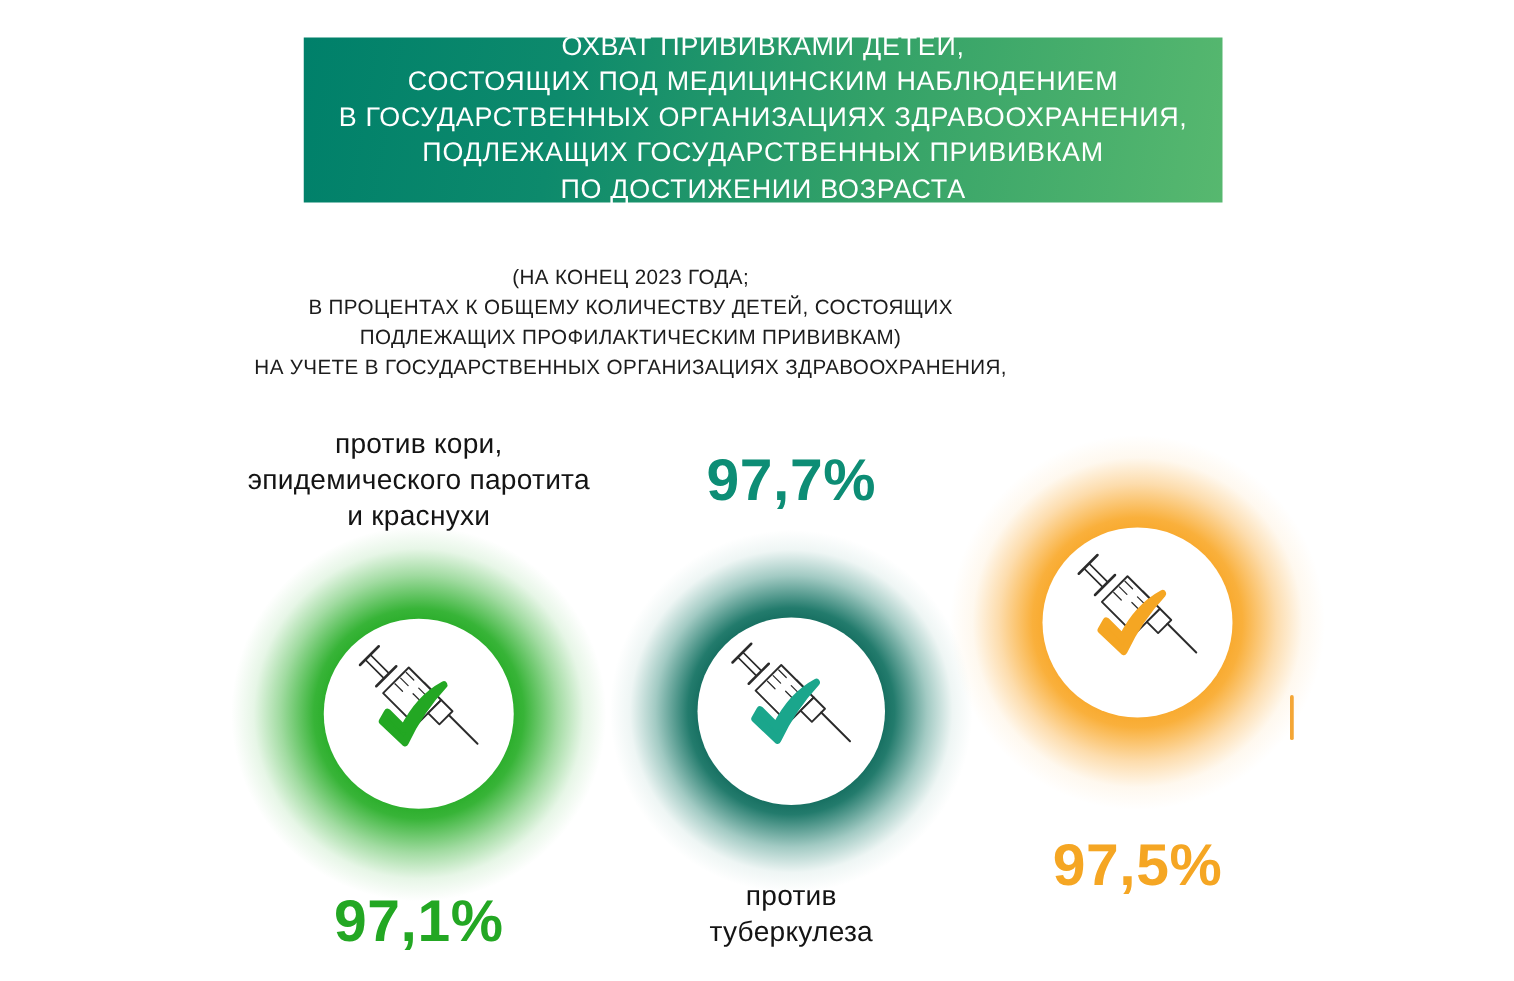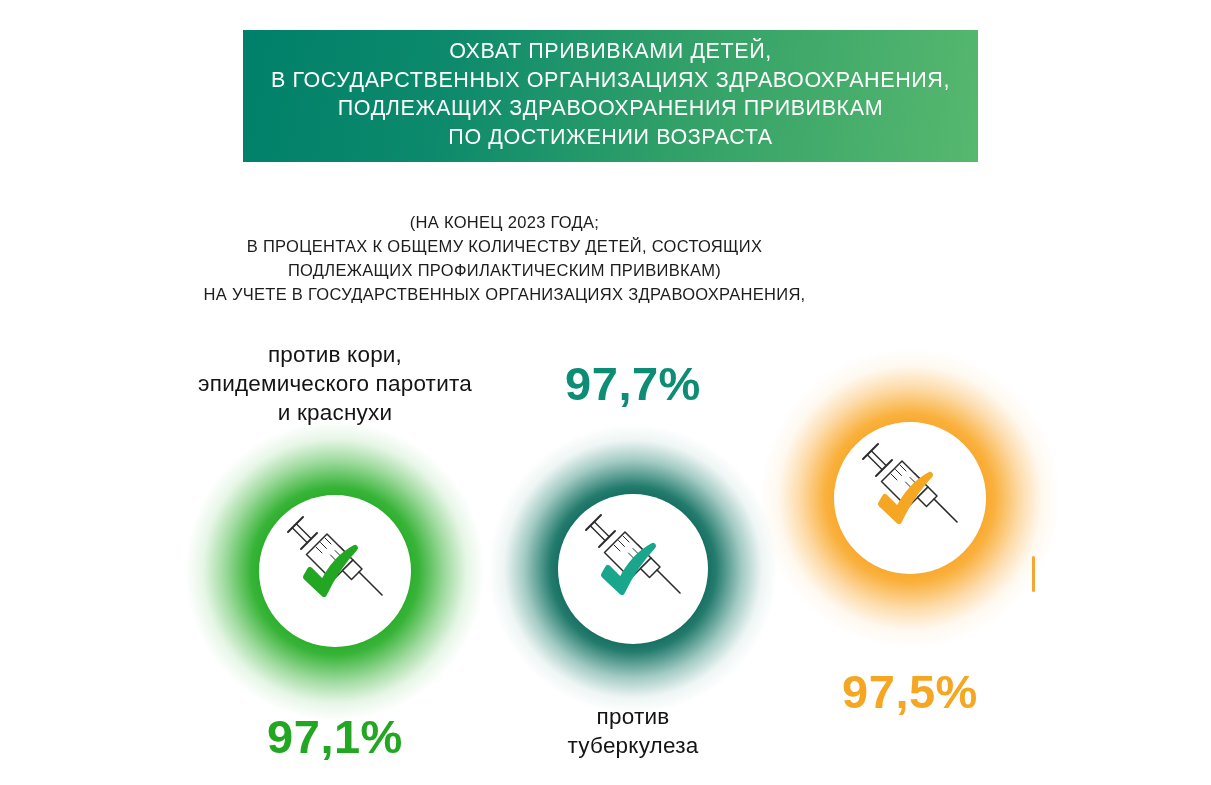--- a/index.html
+++ b/index.html
@@ -179,22 +179,23 @@
     background: #f3a12a;
     border-radius: 2px;
     opacity: 0.95;
   }
 </style>
 </head>
 <body>
 
 <div class="banner">
   <div class="banner-line">ОХВАТ ПРИВИВКАМИ ДЕТЕЙ,</div>
+  <div class="banner-line">СОСТОЯЩИХ ПОД МЕДИЦИНСКИМ НАБЛЮДЕНИЕМ</div>
   <div class="banner-line">В ГОСУДАРСТВЕННЫХ ОРГАНИЗАЦИЯХ ЗДРАВООХРАНЕНИЯ,</div>
-  <div class="banner-line">ПОДЛЕЖАЩИХ ЗДРАВООХРАНЕНИЯ ПРИВИВКАМ</div>
+  <div class="banner-line">ПОДЛЕЖАЩИХ ГОСУДАРСТВЕННЫХ ПРИВИВКАМ</div>
   <div class="banner-line">ПО ДОСТИЖЕНИИ ВОЗРАСТА</div>
 </div>
 
 <div class="subtitle">
   <div class="subtitle-line">(НА КОНЕЦ 2023 ГОДА;</div>
   <div class="subtitle-line">В ПРОЦЕНТАХ К ОБЩЕМУ КОЛИЧЕСТВУ ДЕТЕЙ, СОСТОЯЩИХ</div>
   <div class="subtitle-line">ПОДЛЕЖАЩИХ ПРОФИЛАКТИЧЕСКИМ ПРИВИВКАМ)</div>
   <div class="subtitle-line">НА УЧЕТЕ В ГОСУДАРСТВЕННЫХ ОРГАНИЗАЦИЯХ ЗДРАВООХРАНЕНИЯ,</div>
 </div>
 

